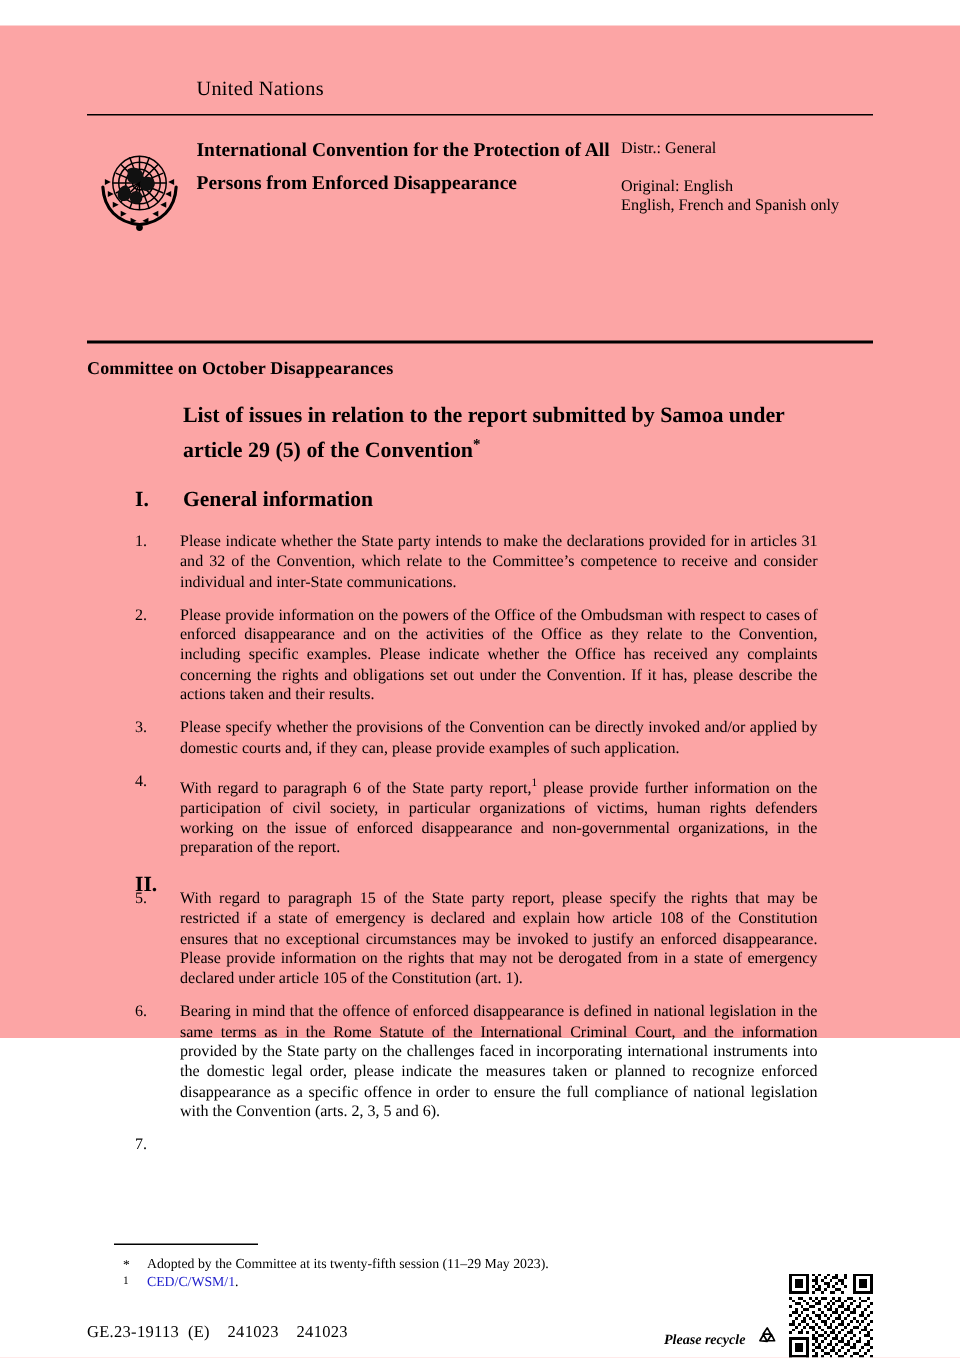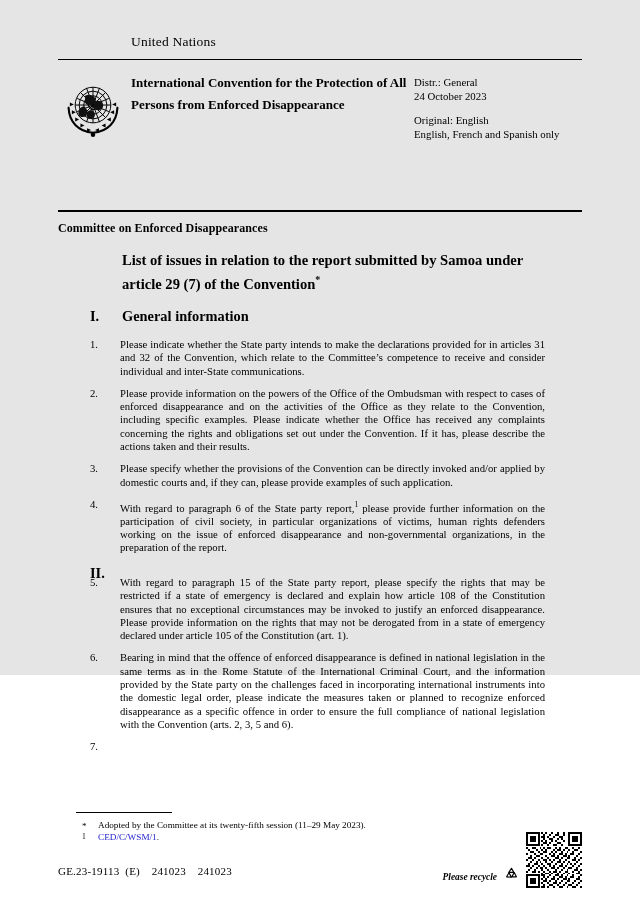--- a/index.html
+++ b/index.html
@@ -12,24 +12,24 @@
     width: 640px;
     height: 905px;
     position: relative;
     font-family: "Liberation Serif", "DejaVu Serif", serif;
     color: #000000;
     overflow: hidden;
   }
 
   .page {
     position: absolute;
-    left: 0; top: 0;
+    left: 0; top: 17px;
     width: 640px;
     height: 675px;
-    background: #e5e5e5;
+    background: #fca5a5;
   }
 
   
   .header-zone {
     position: absolute;
     left: 58px;
     top: 34px;
     width: 524px;
   }
   .un-line {
@@ -305,35 +305,34 @@
             <path d="M59 79 l-6 3 6 3z"></path>
             <circle cx="50" cy="89" r="3.4"></circle>
           </g>
         </svg>
       </div>
 
       <div class="conv-title">International Convention for the Protection of All Persons from Enforced Disappearance</div>
 
       <div class="distr-block">
         <div>Distr.: General</div>
-        <div>24 October 2023</div>
         <div class="gap"></div>
         <div>Original: English</div>
         <div>English, French and Spanish only</div>
       </div>
 
     </div>
   </div>
 
   <div class="rule-thick"></div>
 
-  <div class="committee">Committee on Enforced Disappearances</div>
+  <div class="committee">Committee on October Disappearances</div>
 
   <div class="doc-title">
-    <span>List of issues in relation to the report submitted by Samoa under article 29 (7) of the Convention</span><span class="star">*</span>
+    <span>List of issues in relation to the report submitted by Samoa under article 29 (5) of the Convention</span><span class="star">*</span>
   </div>
 
   <div class="section" id="section-1">
     <div class="sec-head">
       <span class="sec-num">I.</span>
       <span>General information</span>
     </div>
     <div class="body">
 
       <div class="para">

